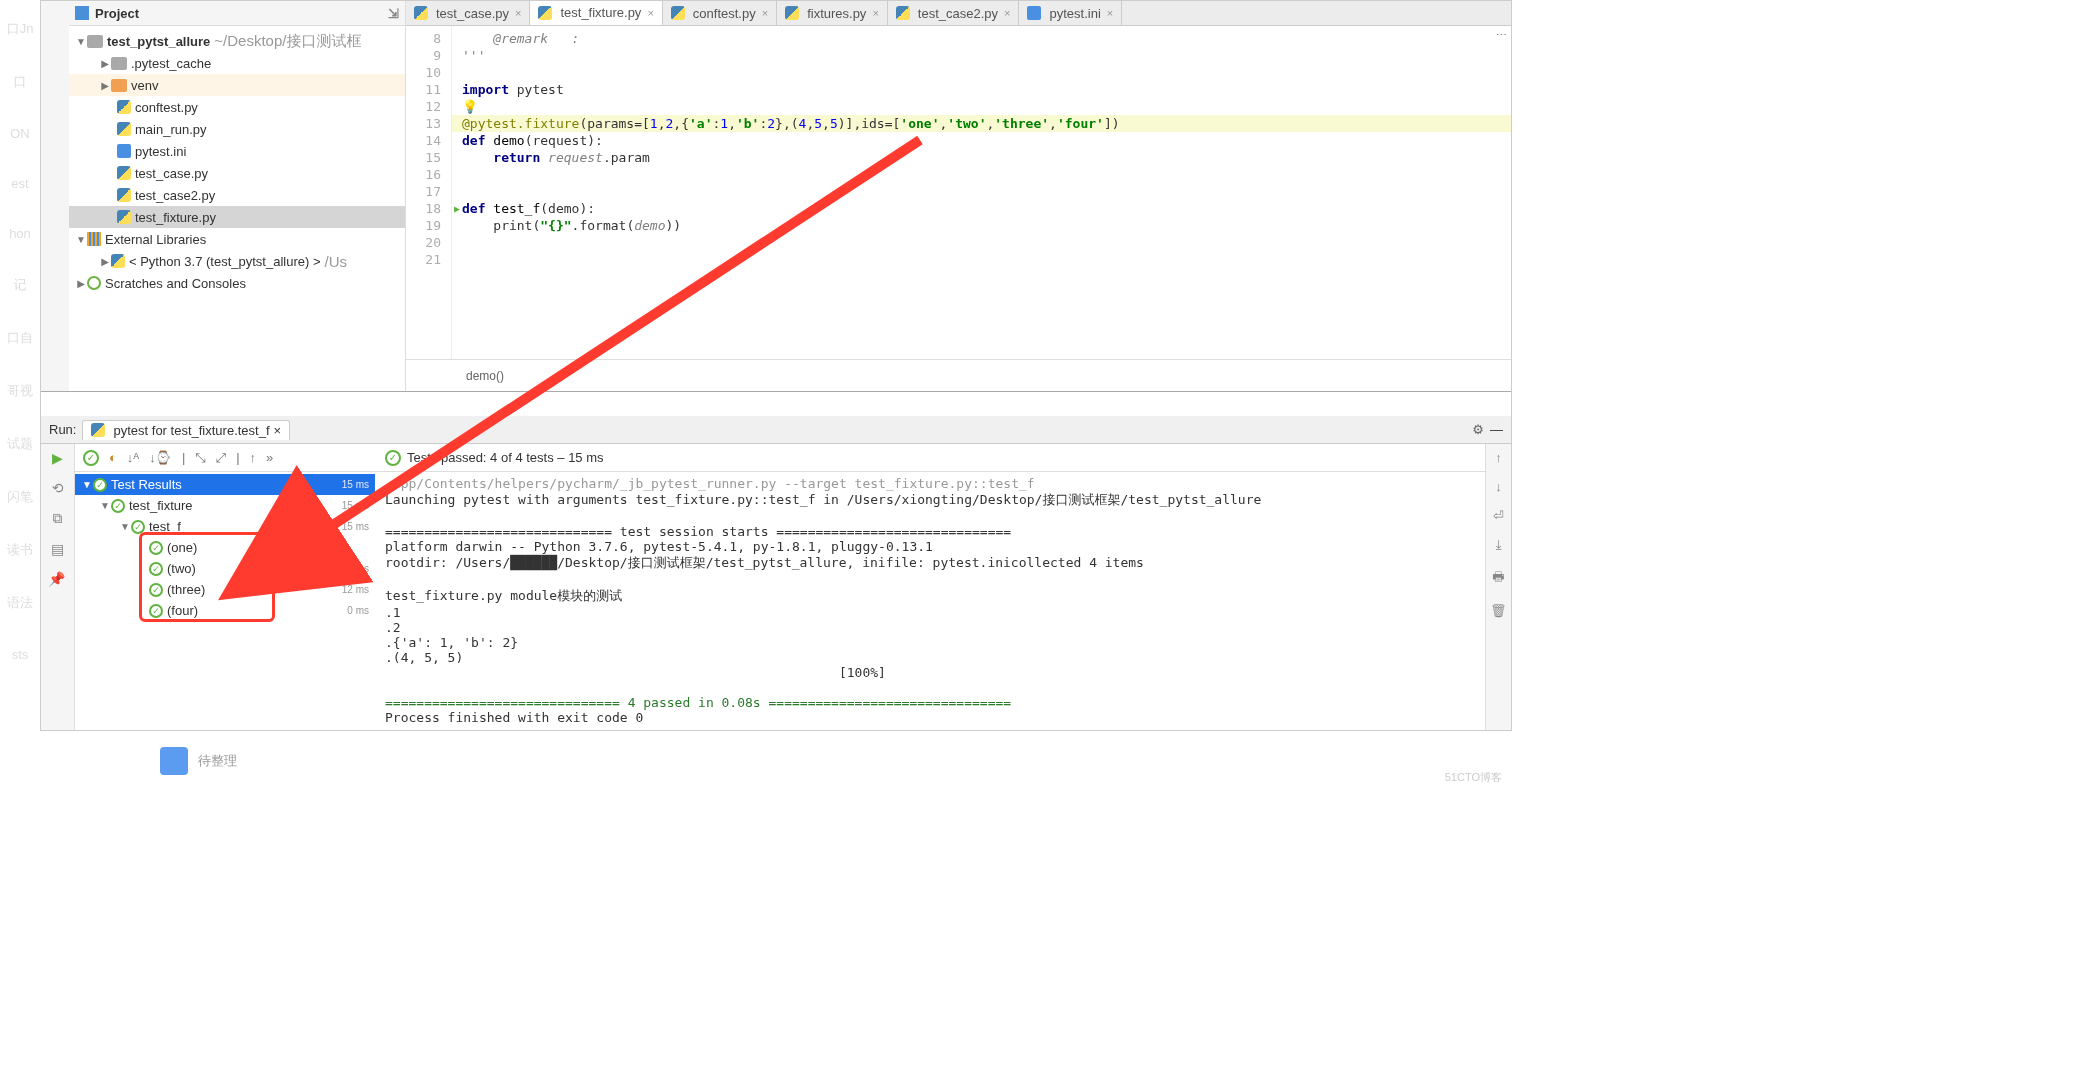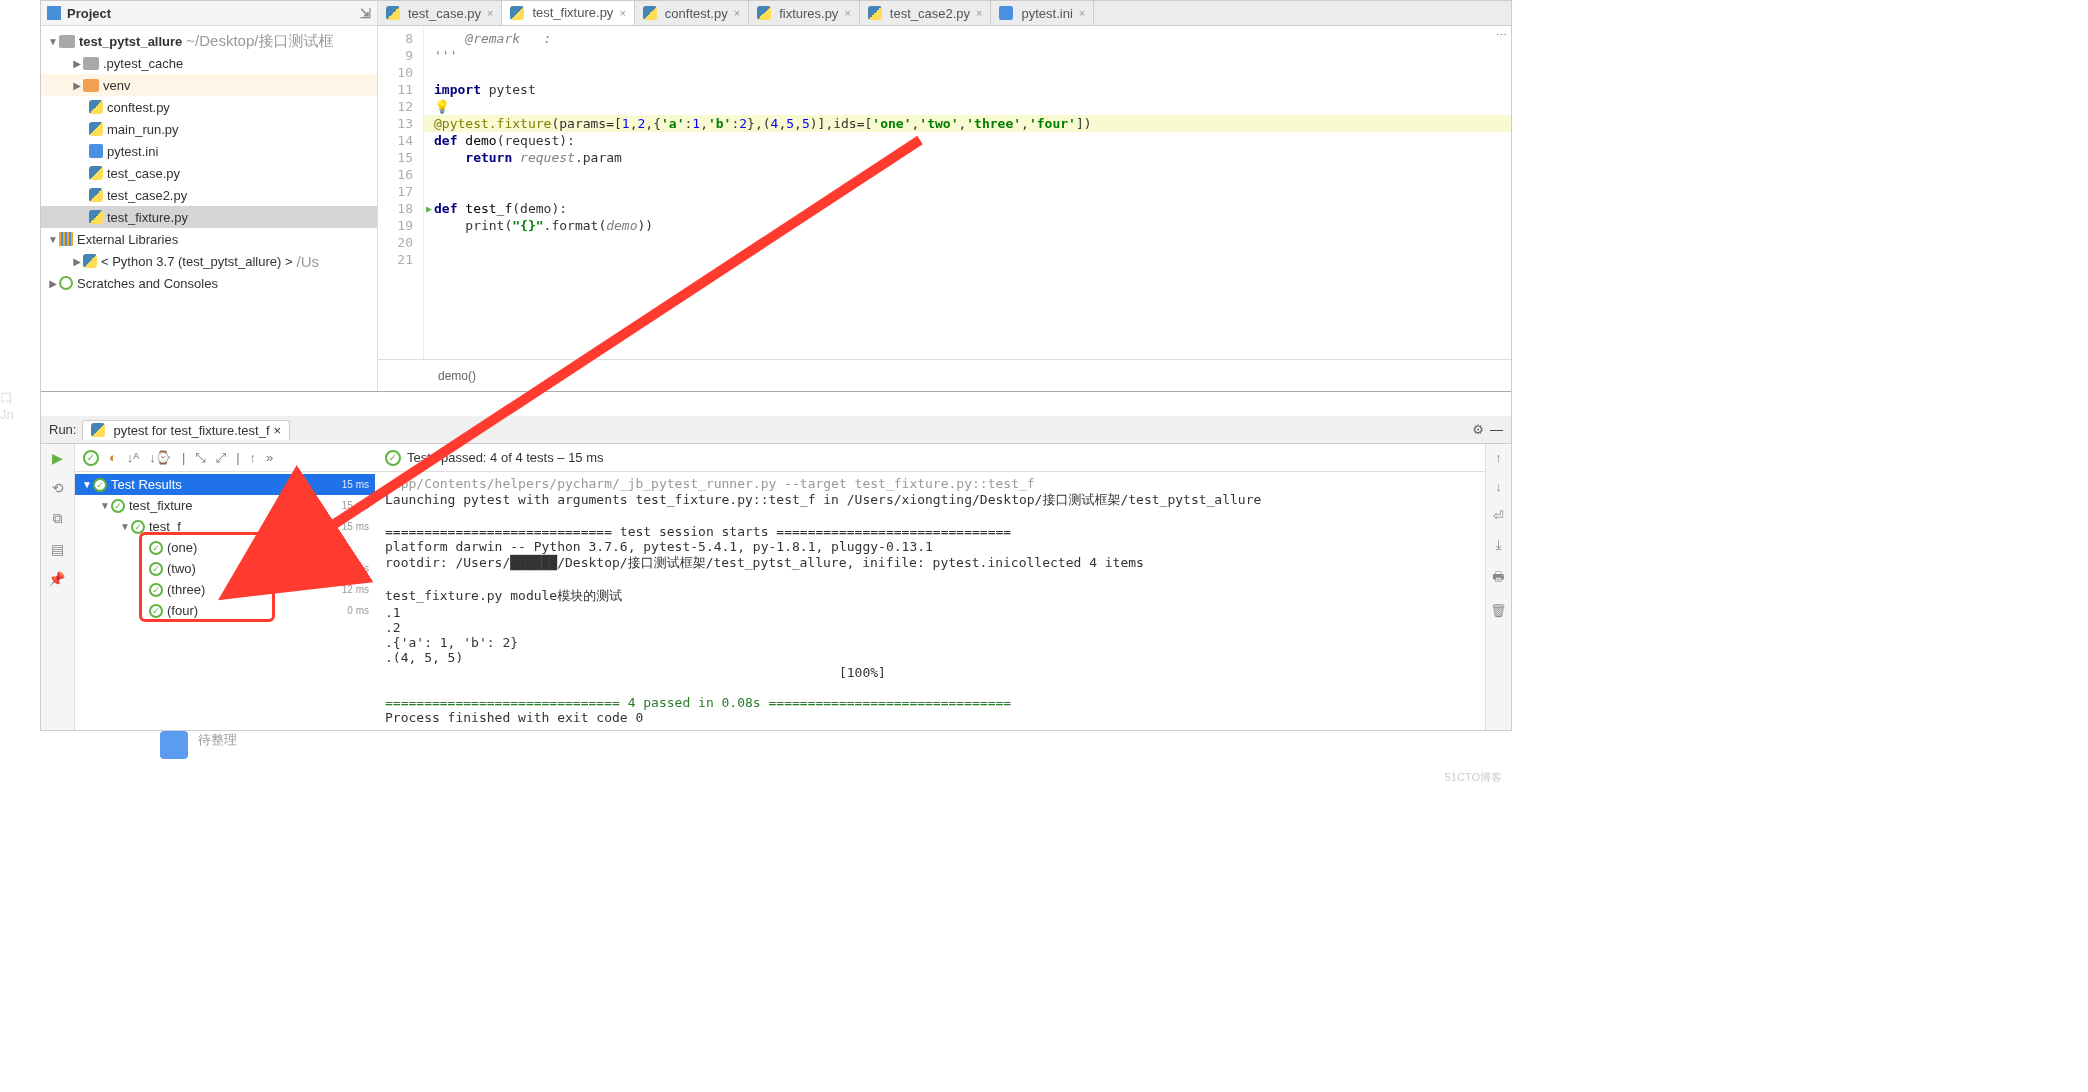--- a/index.html
+++ b/index.html
@@ -1,20 +1,20 @@
 <!DOCTYPE html>
 <html><head>
 <meta charset="utf-8">
 <style>
 * { box-sizing: border-box; margin: 0; padding: 0; }
 body { font-family: -apple-system, "Helvetica Neue", Arial, sans-serif; font-size: 13px; color: #333; background: #fff; width: 1512px; height: 791px; overflow: hidden; position: relative; }
-.left-fade { position: absolute; left: 0; top: 0; width: 40px; height: 100%; display: flex; flex-direction: row; padding-top: 20px; gap: 35px; align-items: center; color: #bbb; font-size: 13px; }
+.left-fade { position: absolute; left: 0; top: 0; width: 40px; height: 100%; display: flex; flex-direction: column; padding-top: 20px; gap: 35px; align-items: center; color: #bbb; font-size: 13px; }
 .left-fade span { opacity: 0.5; }
 .ide { position: absolute; left: 40px; top: 0; right: 0; bottom: 60px; display: flex; flex-direction: column; border: 1px solid #ccc; background: #f5f5f5; }
-.top { display: flex; height: 390px; }
+.top { display: flex; height: 390px; margin-left: 28px; }
 .project-panel { width: 337px; background: #fff; border-right: 1px solid #ddd; display: flex; flex-direction: column; }
 .project-header { display: flex; align-items: center; height: 25px; padding: 0 6px; border-bottom: 1px solid #ddd; background: #f5f5f5; font-weight: 600; gap: 6px; }
 .project-header .proj-icon { width: 14px; height: 14px; background: #4a90d9; display: inline-block; }
 .tree { flex: 1; overflow: auto; padding-top: 4px; }
 .tree-row { display: flex; align-items: center; height: 22px; padding-left: 6px; white-space: nowrap; cursor: default; }
 .tree-row.selected { background: #d5d5d5; }
 .tree-row.venv { background: #fff5e6; }
 .arrow { width: 12px; font-size: 10px; color: #777; display: inline-block; text-align: center; }
 .folder-icon { width: 16px; height: 13px; background: #a9a9a9; display: inline-block; margin-right: 4px; border-radius: 2px; }
 .folder-icon.orange { background: #f0a050; }
@@ -59,21 +59,21 @@
 .tt-row.selected .time { color: #e0e8ff; }
 .tt-row .pass-icon { width: 14px; height: 14px; border: 2px solid #5fb33e; border-radius: 50%; color: #5fb33e; display: inline-flex; align-items: center; justify-content: center; font-size: 9px; margin-right: 4px; background: #fff; }
 .red-box { position: absolute; border: 3px solid #ff3b30; border-radius: 6px; pointer-events: none; }
 .console { flex: 1; display: flex; }
 .console-text { flex: 1; font-family: "Menlo","Consolas",monospace; font-size: 13px; padding: 4px 10px; white-space: pre; color: #333; overflow: hidden; }
 .console-side { width: 26px; background: #f5f5f5; border-left: 1px solid #ddd; display: flex; flex-direction: column; align-items: center; padding-top: 6px; gap: 14px; color: #888; }
 .faded { color: #999; }
 .tests-status { height: 28px; display: flex; align-items: center; padding: 0 10px; gap: 6px; border-bottom: 1px solid #ddd; }
 .arrow-overlay { position: absolute; pointer-events: none; }
 .right-rail { position: absolute; right: 2px; top: 28px; width: 22px; display: flex; flex-direction: column; align-items: center; gap: 6px; color: #888; font-size: 11px; writing-mode: vertical-rl; }
-.bottom-fade { position: absolute; bottom: 0; left: 0; right: 0; height: 60px; background: #fff; display: flex; padding-left: 160px; color: #999; gap: 10px; }
+.bottom-fade { position: absolute; bottom: 0; left: 0; right: 0; height: 60px; background: #fff; display: flex; align-items: center; padding-left: 160px; color: #999; gap: 10px; }
 .blue-sq { width: 28px; height: 28px; background: #5b9bf0; border-radius: 4px; }
 .watermark { position: absolute; right: 10px; bottom: 6px; color: #ccc; font-size: 11px; }
 </style>
 </head>
 <body>
 
 <div class="left-fade">
   <span>口Jn</span>
     <span>口</span>
     <span>ON</span>

